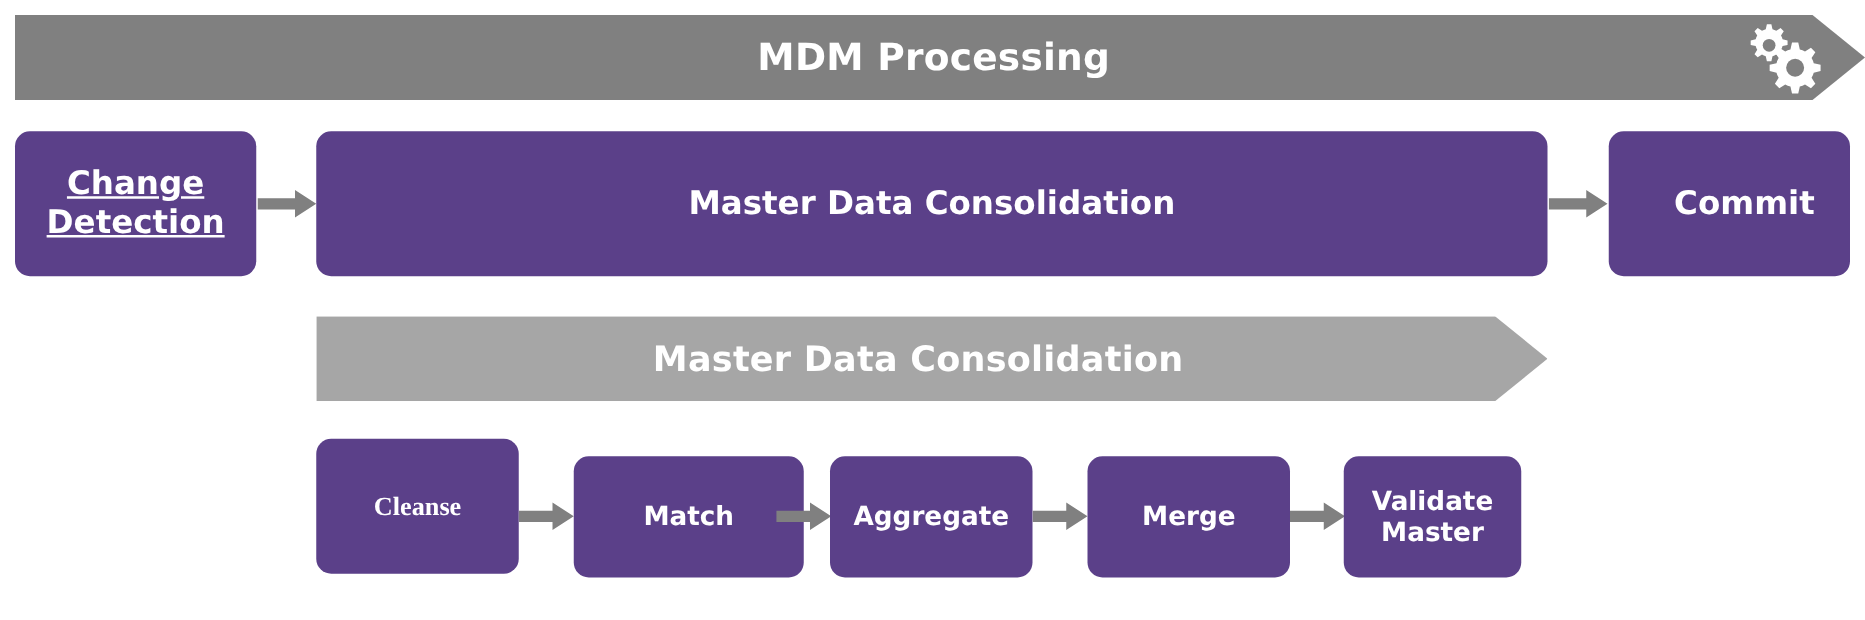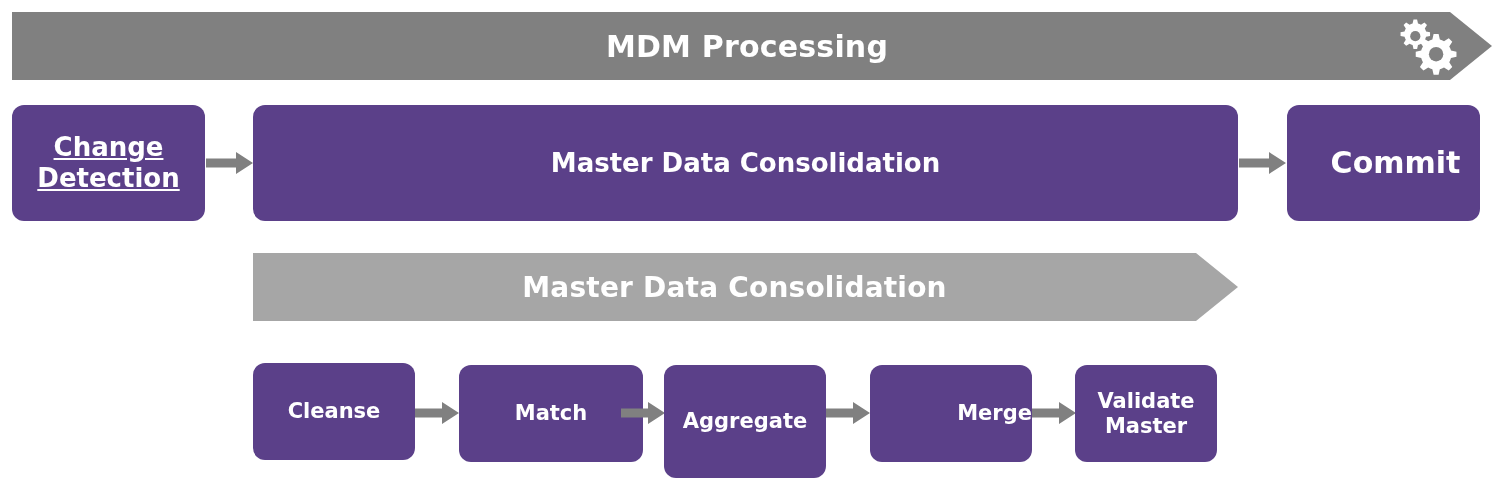--- a/index.html
+++ b/index.html
@@ -93,27 +93,27 @@
   }
 
   
   #box-change-detection { left: 12px;   top: 105px; width: 193px; height: 116px; }
   #box-change-detection .label { font-size: 26px; text-decoration: underline; }
 
   #box-master-data-consolidation { left: 253px; top: 105px; width: 985px; height: 116px; }
   #box-master-data-consolidation .label { font-size: 26px; }
 
   #box-commit { left: 1287px; top: 105px; width: 193px; height: 116px; }
-  #box-commit .label { font-size: 30px; margin-left: 24px; }
-
-  
-  #box-cleanse        { left: 253px;  top: 363px; width: 162px; height: 97px; }
+  #box-commit .label { font-size: 26px; margin-left: 24px; }
+
+  
+  #box-cleanse        { left: 253px;  top: 351px; width: 162px; height: 108px; font-family: Liberation Serif, serif; }
   #box-match          { left: 459px;  top: 365px; width: 184px; height: 97px; }
-  #box-aggregate      { left: 664px;  top: 365px; width: 162px; height: 113px; }
-  #box-merge          { left: 870px;  top: 365px; width: 162px; height: 97px; justify-content: flex-end; }
+  #box-aggregate      { left: 664px;  top: 365px; width: 162px; height: 97px; }
+  #box-merge          { left: 870px;  top: 365px; width: 162px; height: 97px; }
   #box-validate-master{ left: 1075px; top: 365px; width: 142px; height: 97px; }
   .row-bottom .label { font-size: 21px; }
 
   
   .arrow {
     position: absolute;
     pointer-events: none;
   }
 
   

